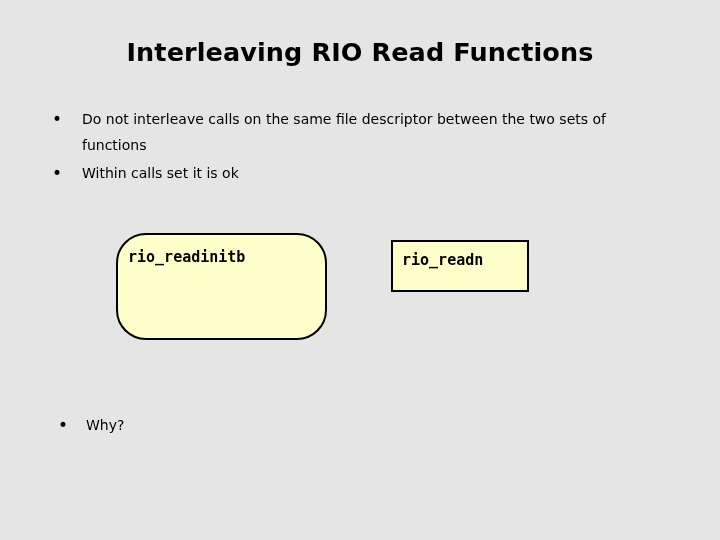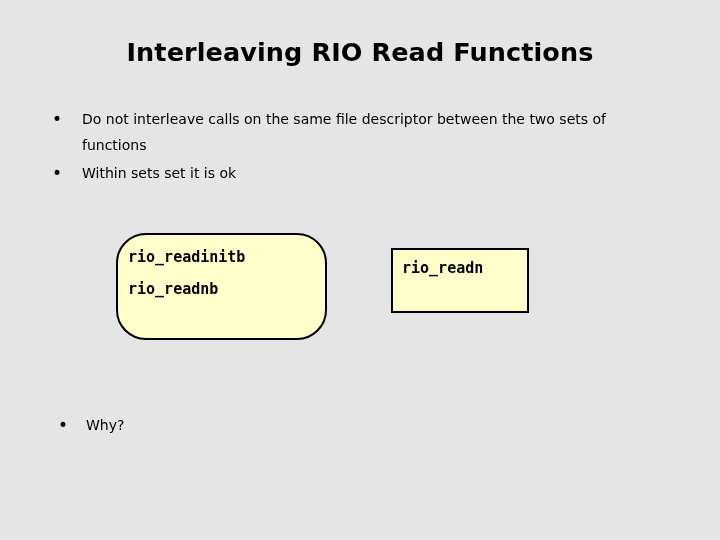--- a/index.html
+++ b/index.html
@@ -81,23 +81,23 @@
   .code-box-left {
     left: 116px;
     top: 233px;
     width: 211px;
     height: 107px;
     padding: 6px 0 0 10px;
     border-radius: 30px;
   }
   .code-box-right {
     left: 391px;
-    top: 248px;
+    top: 240px;
     width: 138px;
-    height: 65px;
+    height: 52px;
     padding: 5px 0 0 9px;
   }
   .code-line {
     font-size: 15px;
     white-space: pre;
   }
   .code-box-left .code-line {
     line-height: 32px;
   }
   .code-box-right .code-line {
@@ -113,28 +113,27 @@
 
   <div class="bullet-list">
 
     <div class="bullet-row">
       <span class="bullet-mark">•</span>
       <span class="bullet-text">Do not interleave calls on the same file descriptor between the two sets of functions</span>
     </div>
 
     <div class="bullet-row">
       <span class="bullet-mark">•</span>
-      <span class="bullet-text">Within sets set it is ok</span>
+      <span class="bullet-text">Within calls set it is ok</span>
     </div>
 
   </div>
 
   <div class="code-box code-box-left">
     <div class="code-line">rio_readinitb</div>
-    <div class="code-line">rio_readnb</div>
   </div>
 
   <div class="code-box code-box-right">
     <div class="code-line">rio_readn</div>
   </div>
 
   <div class="why-row bullet-row">
     <span class="bullet-mark">•</span>
     <span class="bullet-text">Why?</span>
   </div>

